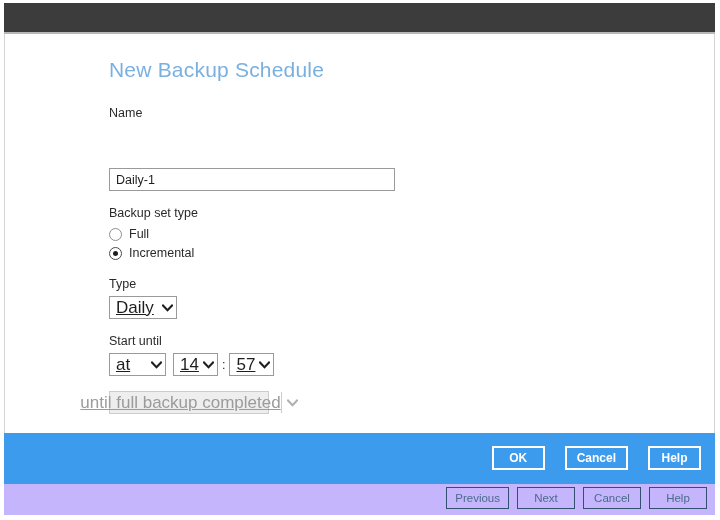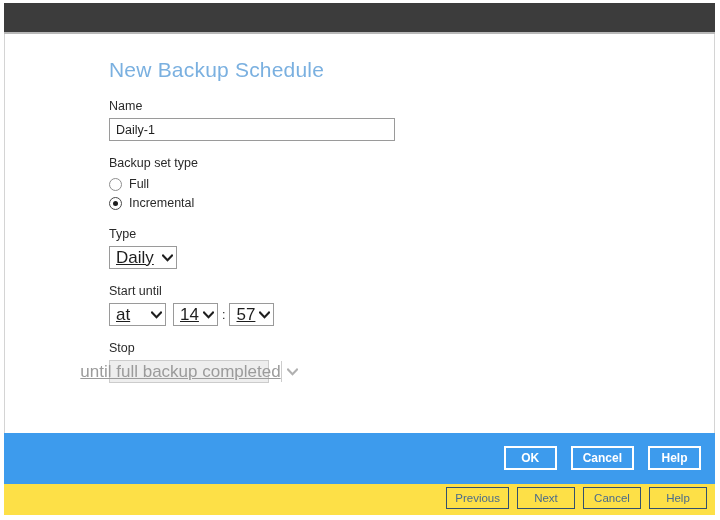--- a/index.html
+++ b/index.html
@@ -69,21 +69,21 @@
     top: 24px;
     font-size: 21px;
     color: #7ab0e0;
     letter-spacing: 0.2px;
     white-space: nowrap;
   }
 
   .form {
     position: absolute;
     left: 104px;
-    top: 65px;
+    top: 72px;
     width: 480px;
   }
 
   .field-label {
     font-size: 12.5px;
     color: #2a2a2a;
     margin-bottom: 4px;
     line-height: 15px;
   }
 
@@ -92,20 +92,21 @@
     height: 23px;
     box-sizing: border-box;
     border: 1px solid #9a9a9a;
     background: #ffffff;
     font-family: "Liberation Sans", sans-serif;
     font-size: 12.5px;
     color: #1e1e1e;
     padding: 0 6px;
     outline: none;
     border-radius: 0;
+    margin-top: 43px;
   }
 
   .group-gap { height: 15px; }
 
   .radio-row {
     display: flex;
     align-items: center;
     height: 18px;
     margin-top: 1px;
   }
@@ -208,21 +209,21 @@
     top: 430px;
     width: 711px;
     height: 51px;
     background: #3d9bed;
   }
   .action-bar-buttons {
     position: absolute;
     right: 14px;
     top: 13px;
     display: flex;
-    gap: 14px;
+    gap: 20px;
   }
   .btn-outline {
     min-width: 53px;
     height: 24px;
     box-sizing: border-box;
     border: 2px solid #ffffff;
     background: transparent;
     color: #ffffff;
     font-family: "Liberation Sans", sans-serif;
     font-size: 12px;
@@ -233,21 +234,21 @@
     border-radius: 0;
   }
 
   
   .bottom-bar {
     position: absolute;
     left: 0;
     top: 481px;
     width: 711px;
     height: 31px;
-    background: #fde047;
+    background: #c4b5fd;
   }
   .bottom-bar-buttons {
     position: absolute;
     right: 8px;
     top: 3px;
     display: flex;
     gap: 8px;
   }
   .btn-disabled {
     min-width: 58px;
@@ -346,21 +347,20 @@
                 <path d="M1 1.6 L5.5 6.2 L10 1.6" stroke="#1e1e1e" stroke-width="2.1" fill="none" stroke-linecap="square"></path>
               </svg>
             </span>
           </div>
 
         </div>
 
         <div class="group-gap"></div>
 
         
-        <div class="field-label">Stop</div>
         <div class="select-box select-disabled">
           <span class="select-text">until full backup completed</span>
           <span class="chevron">
             <svg width="11" height="8" viewBox="0 0 11 8">
               <path d="M1 1.6 L5.5 6.2 L10 1.6" stroke="#b0b0b0" stroke-width="2.1" fill="none" stroke-linecap="square"></path>
             </svg>
           </span>
         </div>
 
       </div>

